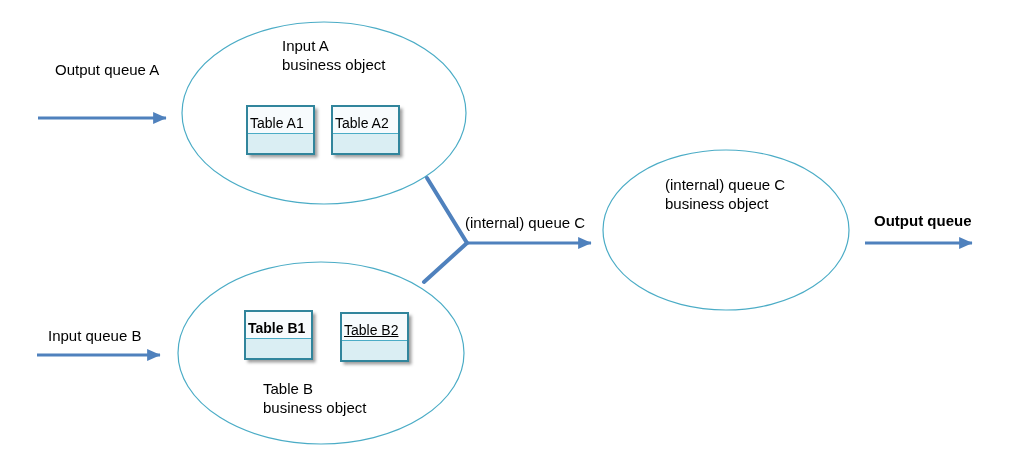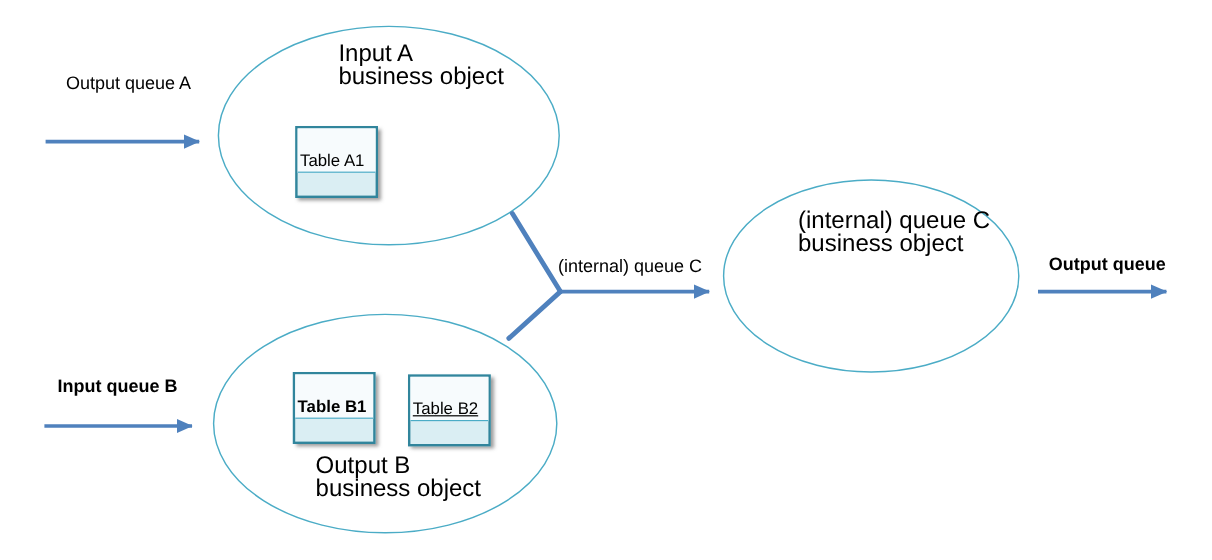--- a/index.html
+++ b/index.html
@@ -33,37 +33,37 @@
   .ah { fill: var(--arrow_blue, #4F81BD); }
 
   .lbl {
     position: absolute;
     font-size: 15px;
     line-height: 17px;
     white-space: nowrap;
   }
   .ellipse-title {
     position: absolute;
-    font-size: 20px;
+    font-size: 15px;
     line-height: 19px;
     white-space: nowrap;
   }
 
   .tbox {
     position: absolute;
     width: 65px;
     border: 2px solid var(--table_border_teal, #31859C);
     background: var(--table_fill_blue, #DAEEF3);
     box-shadow: 2.5px 2.5px 3px rgba(90, 90, 90, 0.6);
   }
   .tbox .hdr {
     background: var(--table_header_fill, #F7FBFD);
     font-size: 14px;
     line-height: 17px;
-    padding: 18px 1px 1px 2px;
+    padding: 8px 1px 1px 2px;
     border-bottom: 1px solid var(--ellipse_teal, #4BACC6);
     white-space: nowrap;
     overflow: hidden;
   }
   .tbox .bodyarea { height: 19px; }
 </style>
 </head>
 <body>
 
 <div class="stage">
@@ -83,39 +83,43 @@
     <line class="arrow" x1="37" y1="355" x2="160" y2="355" marker-end="url(#ah)"></line>
 
     <line class="yline" x1="427" y1="178" x2="467" y2="243"></line>
     <line class="yline" x1="424" y1="282" x2="467" y2="243"></line>
 
     <line class="arrow" x1="467" y1="243" x2="591" y2="243" marker-end="url(#ah)"></line>
     <line class="arrow" x1="865" y1="243" x2="972" y2="243" marker-end="url(#ah)"></line>
   </svg>
 
   <div class="lbl" style="left:55px; top:61px;">Output queue A</div>
-  <div class="lbl" style="left:48px; top:314px;font-weight:bold;">Input queue B</div>
+  <div class="lbl" style="left:48px; top:327px;">Input queue B</div>
   <div class="lbl" style="left:465px; top:214px;">(internal) queue C</div>
   <div class="lbl" style="left:874px; top:212px;font-weight:bold;">Output queue</div>
 
   <div class="ellipse-title" style="left:282px; top:36px;">
     <div>Input A</div>
     <div>business object</div>
   </div>
   <div class="ellipse-title" style="left:263px; top:379px;">
-    <div>Output B</div>
+    <div>Table B</div>
     <div>business object</div>
   </div>
   <div class="ellipse-title" style="left:665px; top:175px;">
     <div>(internal) queue C</div>
     <div>business object</div>
   </div>
 
   <div class="tbox" style="left:246px; top:105px;">
     <div class="hdr">Table A1</div>
+    <div class="bodyarea"></div>
+  </div>
+  <div class="tbox" style="left:331px; top:105px;">
+    <div class="hdr">Table A2</div>
     <div class="bodyarea"></div>
   </div>
   <div class="tbox" style="left:244px; top:310px;font-weight:bold;">
     <div class="hdr">Table B1</div>
     <div class="bodyarea"></div>
   </div>
   <div class="tbox" style="left:340px; top:312px;text-decoration:underline;">
     <div class="hdr">Table B2</div>
     <div class="bodyarea"></div>
   </div>

